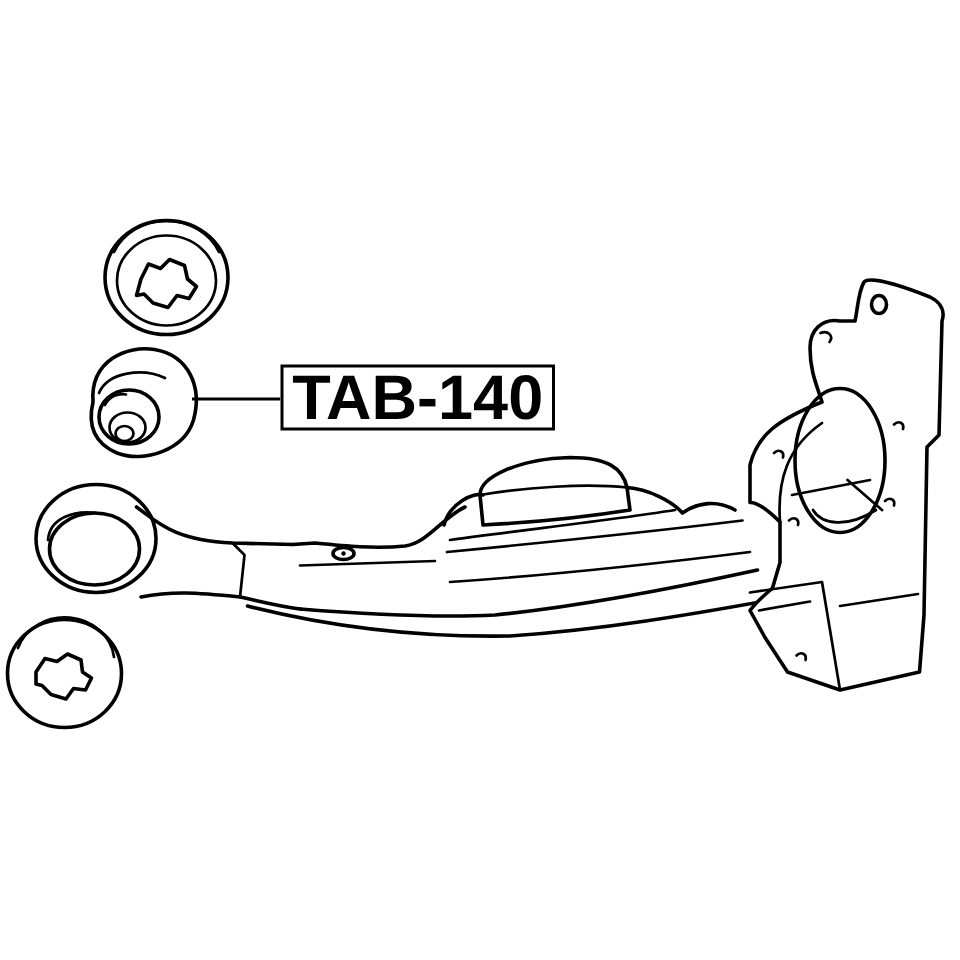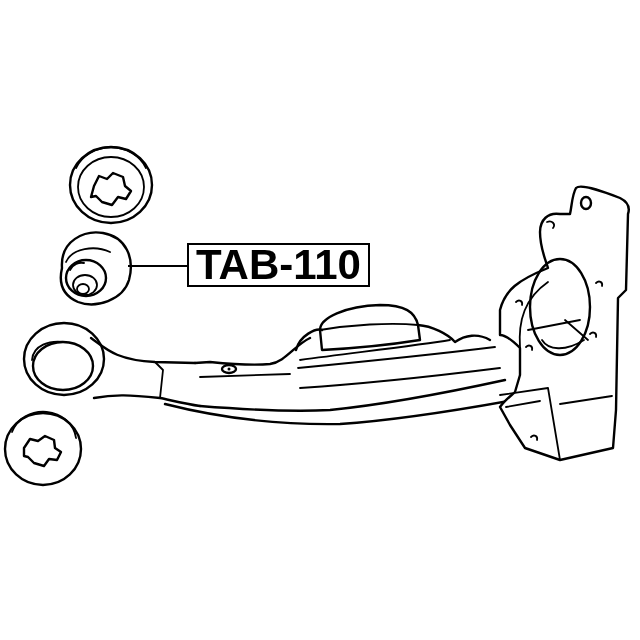--- a/index.html
+++ b/index.html
@@ -121,14 +121,14 @@
 
     <g>
       <ellipse class="ln" cx="43" cy="449" rx="38" ry="36"></ellipse>
       <path class="thin" d="M12,432 A33,30 0 0 1 76,438"></path>
       <path class="ln" d="M24,448 l6,-9 l8,2 l7,-5 l9,4 l1,8 l6,4 l-4,8 l-8,-1 l-5,7 l-10,-3 l-6,-6 l-4,-1 z"></path>
     </g>
   </svg>
 </div>
 
 <div class="part-label">
-  <span>TAB-110</span>
+  <span>TAB-140</span>
 </div>
 
 </body></html>

